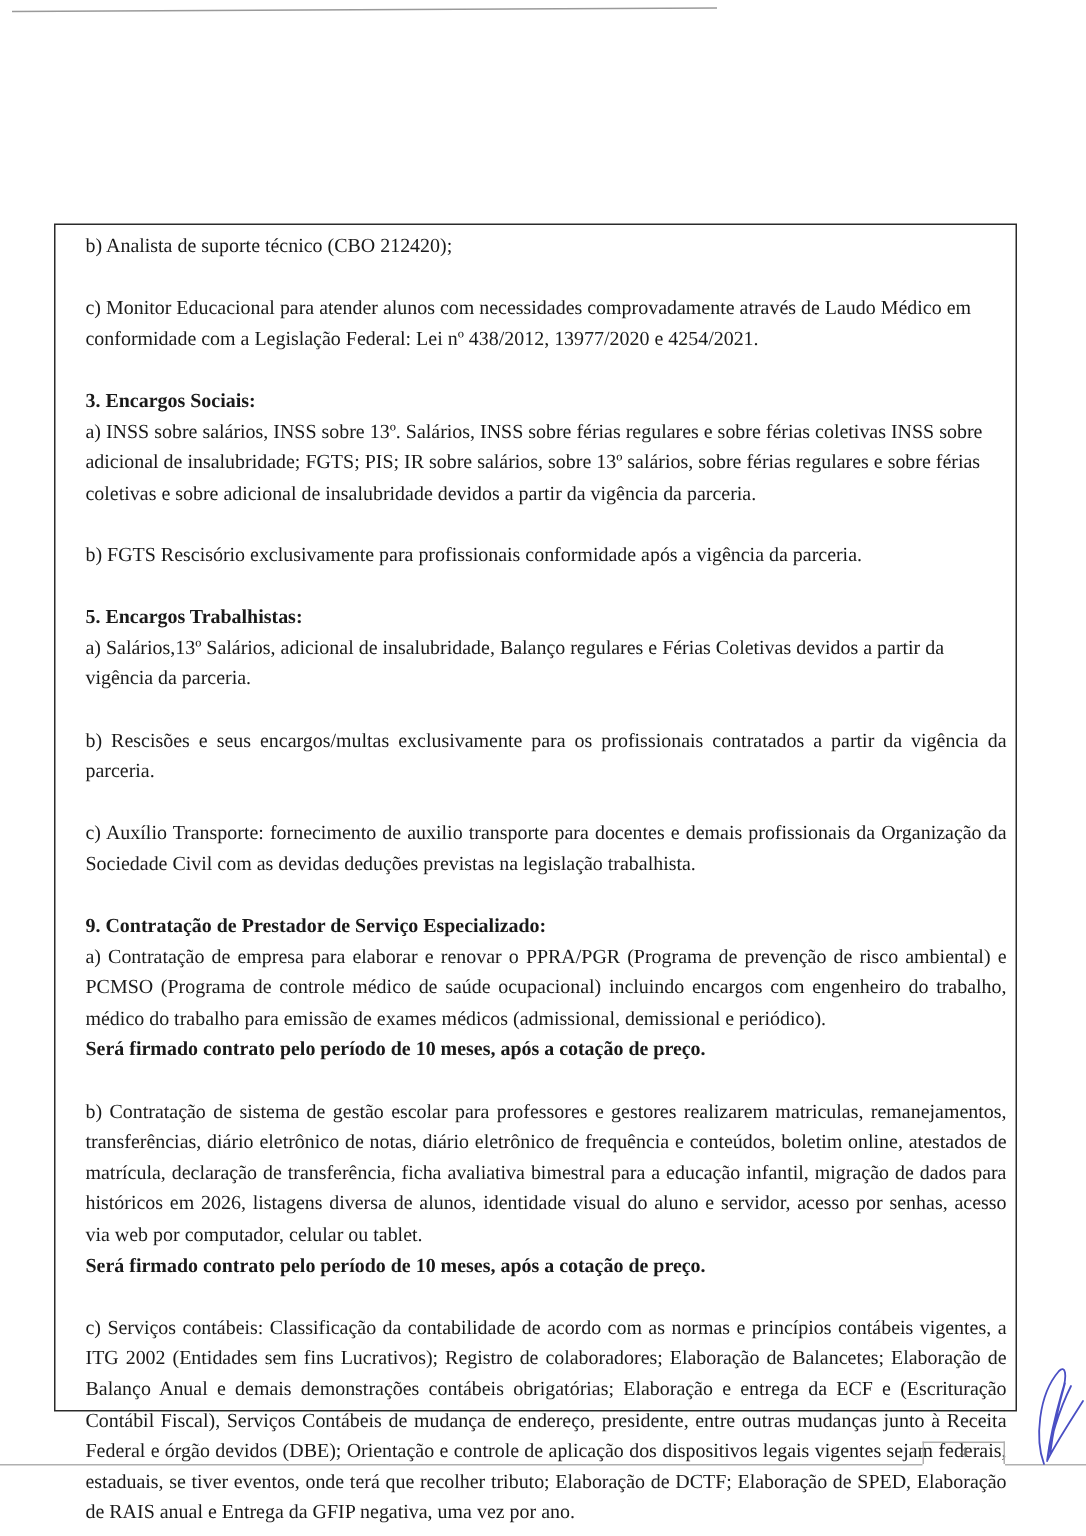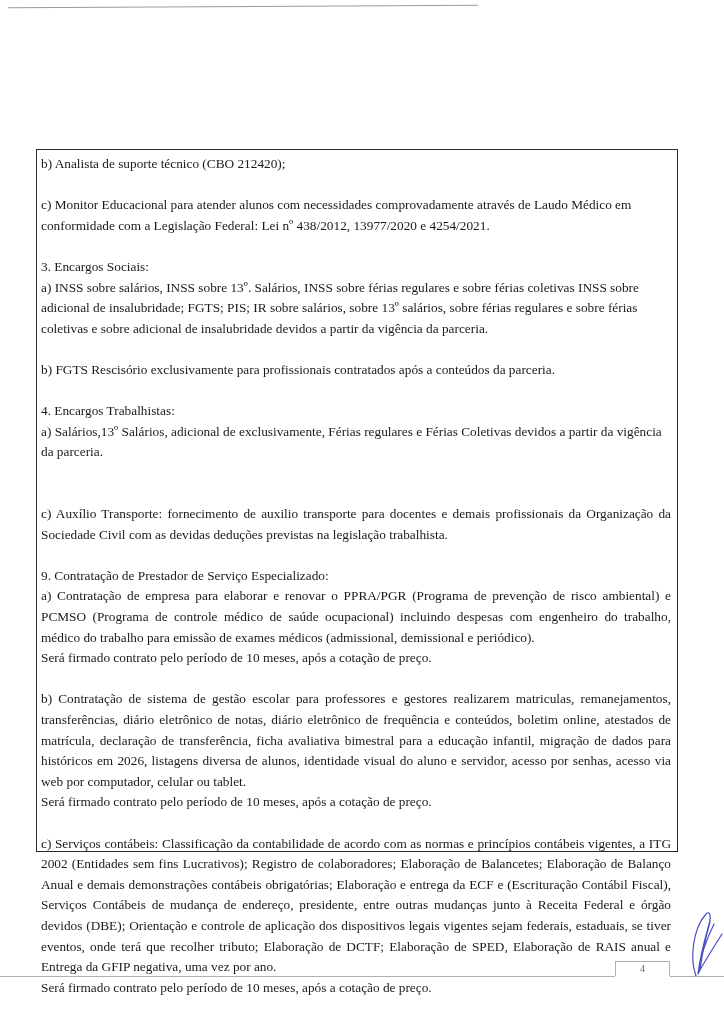--- a/index.html
+++ b/index.html
@@ -2,58 +2,59 @@
 <html><head>
 <meta charset="utf-8">
 <style>
   html, body { margin: 0; padding: 0; }
   body {
     width: 724px; height: 1024px; background: #ffffff; position: relative; overflow: hidden;
     font-family: "Liberation Serif", serif; color: #1a1a1a;
   }
   .top-rule { position: absolute; left: 8px; top: 6px; width: 470px; height: 1px; background: #9a9a9a; transform: rotate(-0.3deg); }
   .content-box {
-    position: absolute; left: 36px; top: 149px; width: 642px; height: 703px;
-    border: 1px solid #2a2a2a; box-sizing: border-box; padding: 4px 6px 0 4px;
+    position: absolute; left: 36px; top: 149px; width: 642px; height: 792px;
+    border: 1px solid #2a2a2a; box-sizing: border-box; padding: 4px 6px 0 20px;
   }
   .para { font-size: 13.3px; line-height: 20.6px; margin: 0; text-align: justify; }
   .para.left { text-align: left; }
   .gap { height: 20.6px; }
-  .bold { font-weight: normal; }
+  .bold { font-weight: bold; }
   .footer-rule-left { position: absolute; left: 0; top: 976px; width: 615px; height: 1px; background: #b0b0b0; }
   .page-tab { position: absolute; left: 615px; top: 961px; width: 55px; height: 15px; border: 1px solid #b0b0b0; border-bottom: none; box-sizing: border-box; text-align: center; font-size: 10px; line-height: 14px; color: #666; }
   .footer-rule-right { position: absolute; left: 670px; top: 976px; width: 54px; height: 1px; background: #b0b0b0; }
   .signature { position: absolute; left: 676px; top: 910px; width: 48px; height: 70px; }
 </style>
 </head>
 <body>
 
 <div class="top-rule"></div>
 
 <div class="content-box">
   <p class="para left">b) Analista de suporte técnico (CBO 212420);</p>
   <div class="gap"></div>
   <p class="para left">c) Monitor Educacional para atender alunos com necessidades comprovadamente através de Laudo Médico em conformidade com a Legislação Federal: Lei nº 438/2012, 13977/2020 e 4254/2021.</p>
   <div class="gap"></div>
 
   <p class="para bold">3. Encargos Sociais:</p>
   <p class="para left">a) INSS sobre salários, INSS sobre 13º. Salários, INSS sobre férias regulares e sobre férias coletivas INSS sobre adicional de insalubridade; FGTS; PIS; IR sobre salários, sobre 13º salários, sobre férias regulares e sobre férias coletivas e sobre adicional de insalubridade devidos a partir da vigência da parceria.</p>
   <div class="gap"></div>
-  <p class="para left">b) FGTS Rescisório exclusivamente para profissionais contratados após a conteúdos da parceria.</p>
+  <p class="para left">b) FGTS Rescisório exclusivamente para profissionais conformidade após a vigência da parceria.</p>
   <div class="gap"></div>
 
-  <p class="para bold">4. Encargos Trabalhistas:</p>
-  <p class="para left">a) Salários,13º Salários, adicional de exclusivamente, Férias regulares e Férias Coletivas devidos a partir da vigência da parceria.</p>
+  <p class="para bold">5. Encargos Trabalhistas:</p>
+  <p class="para left">a) Salários,13º Salários, adicional de insalubridade, Balanço regulares e Férias Coletivas devidos a partir da vigência da parceria.</p>
   <div class="gap"></div>
+  <p class="para">b) Rescisões e seus encargos/multas exclusivamente para os profissionais contratados a partir da vigência da parceria.</p>
   <div class="gap"></div>
   <p class="para">c) Auxílio Transporte: fornecimento de auxilio transporte para docentes e demais profissionais da Organização da Sociedade Civil com as devidas deduções previstas na legislação trabalhista.</p>
   <div class="gap"></div>
 
   <p class="para bold">9. Contratação de Prestador de Serviço Especializado:</p>
-  <p class="para">a) Contratação de empresa para elaborar e renovar o PPRA/PGR (Programa de prevenção de risco ambiental) e PCMSO (Programa de controle médico de saúde ocupacional) incluindo despesas com engenheiro do trabalho, médico do trabalho para emissão de exames médicos (admissional, demissional e periódico).</p>
+  <p class="para">a) Contratação de empresa para elaborar e renovar o PPRA/PGR (Programa de prevenção de risco ambiental) e PCMSO (Programa de controle médico de saúde ocupacional) incluindo encargos com engenheiro do trabalho, médico do trabalho para emissão de exames médicos (admissional, demissional e periódico).</p>
   <p class="para bold">Será firmado contrato pelo período de 10 meses, após a cotação de preço.</p>
   <div class="gap"></div>
   <p class="para">b) Contratação de sistema de gestão escolar  para  professores e gestores realizarem matriculas, remanejamentos, transferências, diário eletrônico de notas, diário eletrônico de frequência e conteúdos, boletim online, atestados de matrícula, declaração de transferência, ficha avaliativa bimestral para a educação infantil, migração de dados para históricos em 2026, listagens diversa de alunos, identidade visual do aluno e servidor, acesso por senhas, acesso via web por computador, celular ou tablet.</p>
   <p class="para bold">Será firmado contrato pelo período de 10 meses, após a cotação de preço.</p>
   <div class="gap"></div>
   <p class="para">c) Serviços contábeis: Classificação da contabilidade de acordo com as normas e princípios contábeis vigentes, a ITG 2002 (Entidades sem fins Lucrativos); Registro de colaboradores;  Elaboração de Balancetes; Elaboração de Balanço Anual e demais demonstrações contábeis obrigatórias; Elaboração e entrega da ECF e (Escrituração Contábil Fiscal), Serviços Contábeis de mudança de endereço, presidente, entre outras mudanças  junto à Receita Federal e órgão devidos (DBE); Orientação e controle de aplicação dos dispositivos legais vigentes sejam federais, estaduais, se tiver eventos, onde terá que recolher tributo; Elaboração de DCTF; Elaboração de SPED, Elaboração de RAIS anual e Entrega da GFIP negativa, uma vez por ano.</p>
   <p class="para bold">Será firmado contrato pelo período de 10 meses, após a cotação de preço.</p>
   <div class="gap"></div>
 
 </div>

